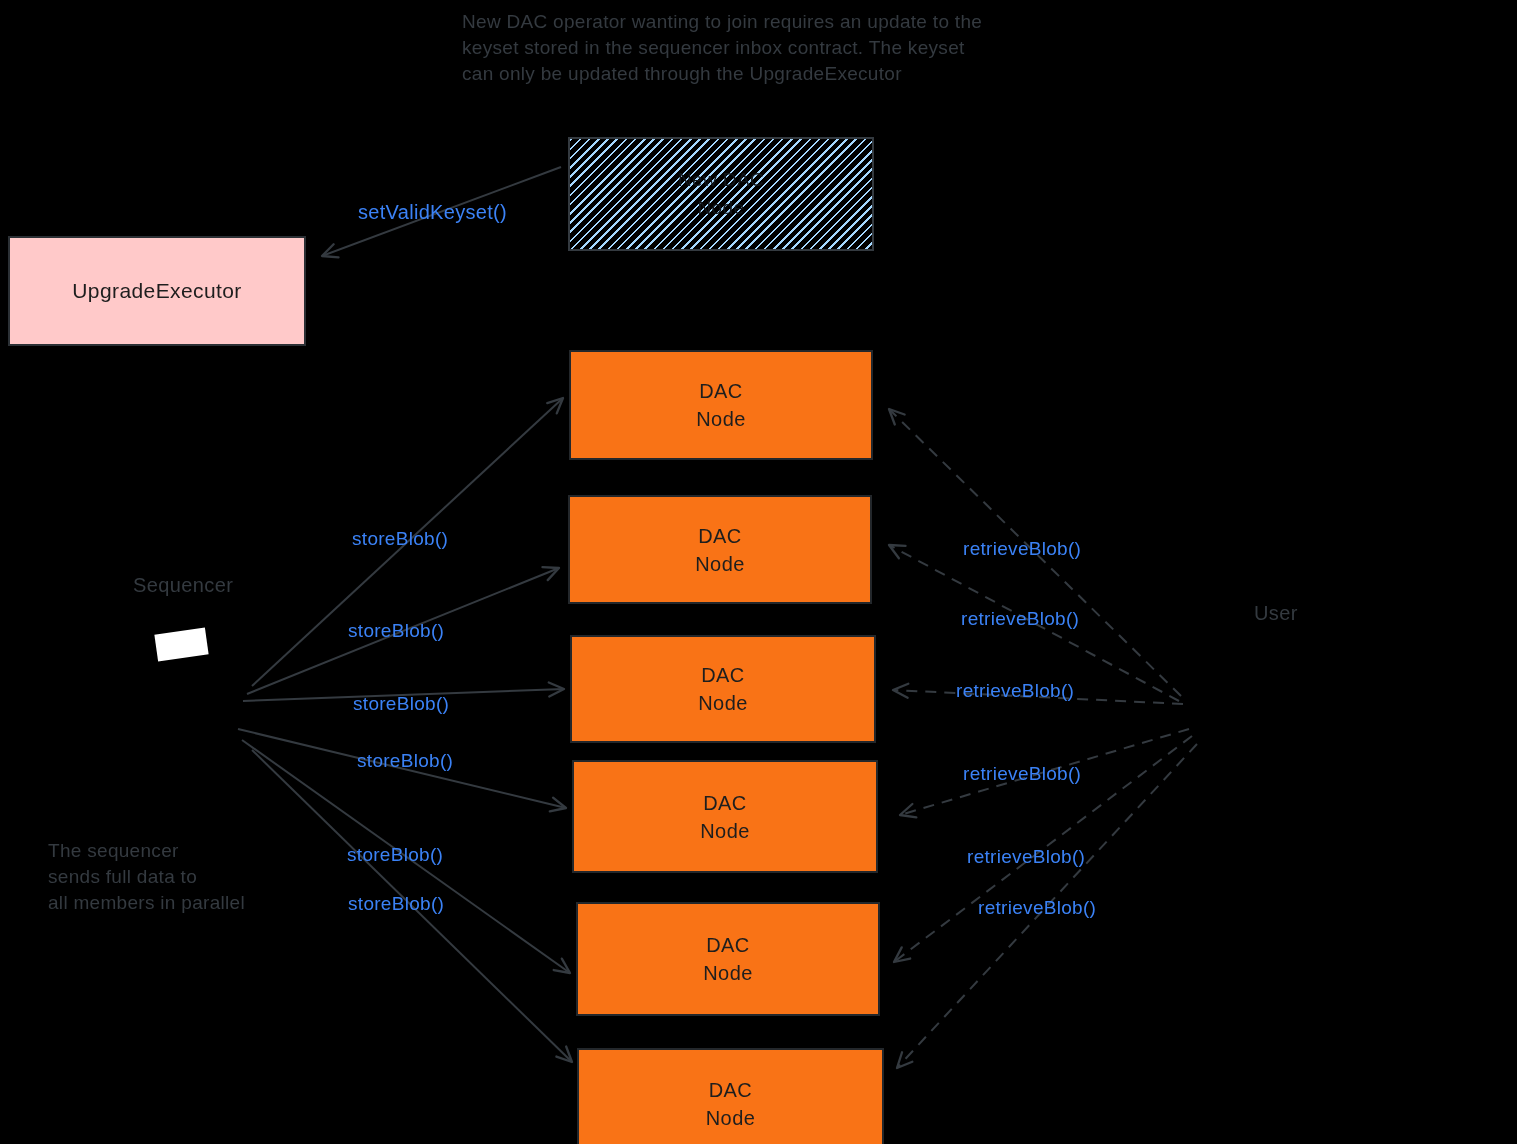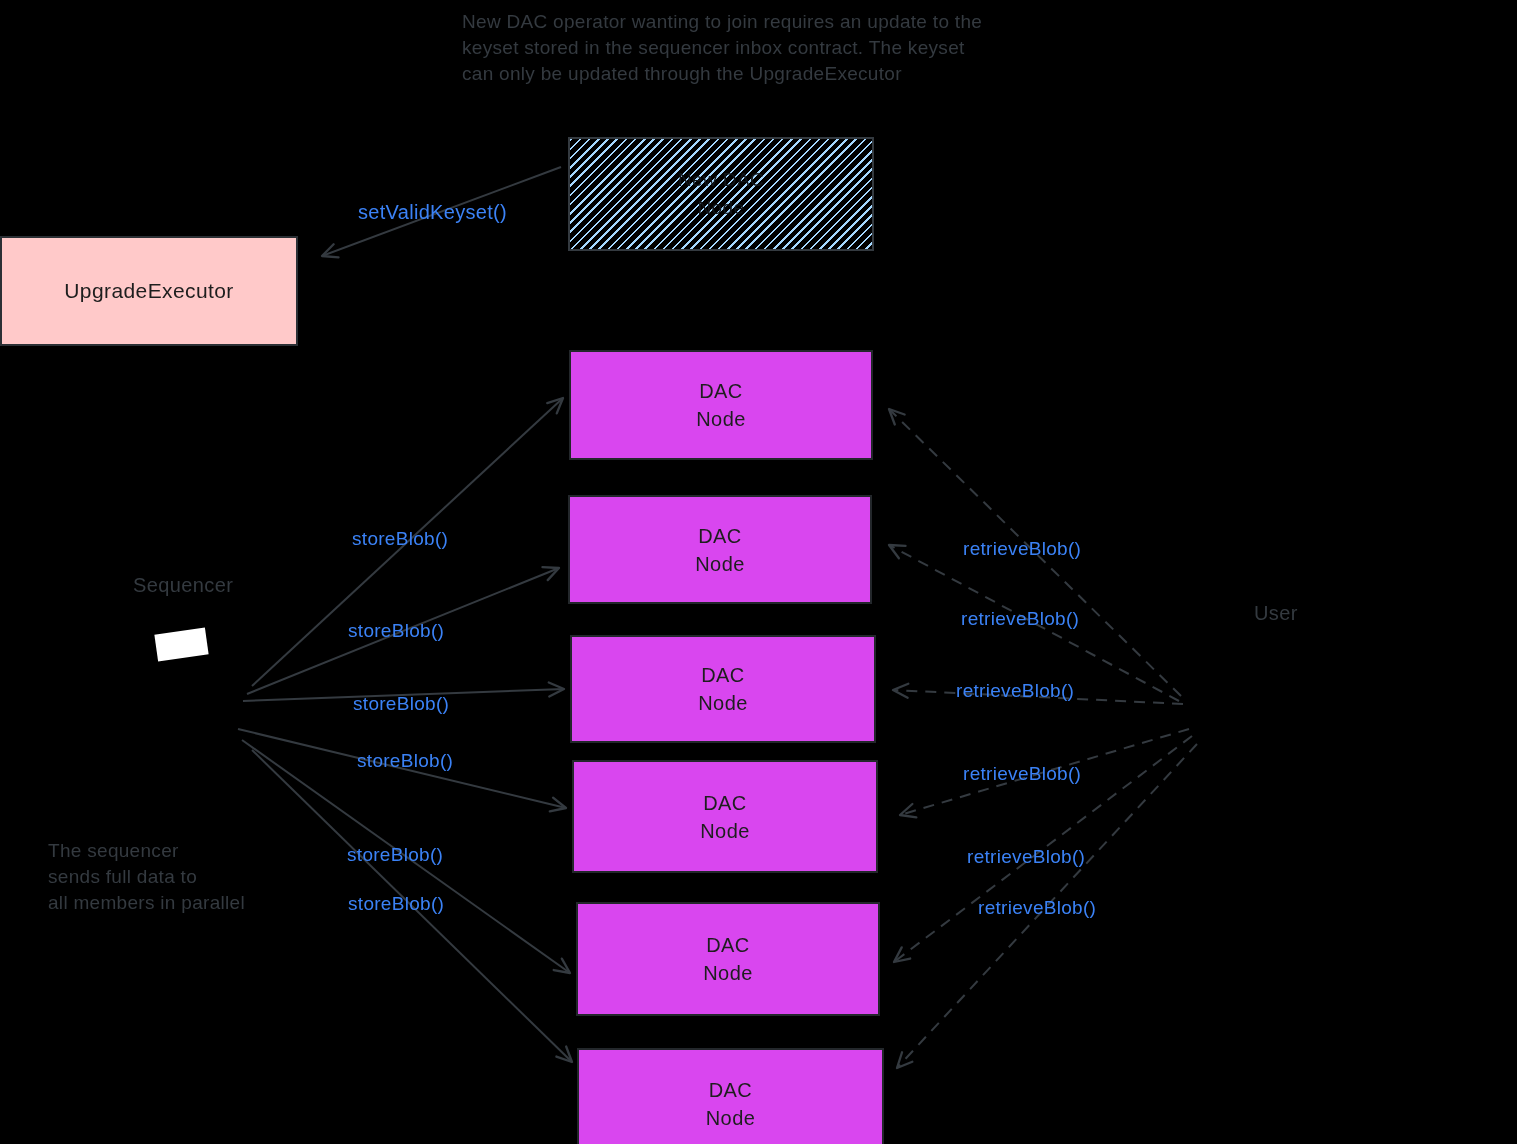--- a/index.html
+++ b/index.html
@@ -54,21 +54,21 @@
     margin-top: 23px;
   }
   .box span {
     white-space: pre-line;
     color: #1e1e1e;
     font-size: 20px;
     line-height: 28px;
     letter-spacing: 0.4px;
   }
   .dac-box {
-    background: #d946ef;
+    background: #f97316;
     border: 2px solid #23272b;
   }
   .executor-box {
     background: #ffc9c9;
     border: 2px solid #2b3035;
   }
   .executor-box span {
     font-size: 21px;
   }
   .hatched-box {
@@ -129,21 +129,21 @@
 can only be updated through the UpgradeExecutor</div>
   <div class="note" style="left:48px; top:838px;">The sequencer
 sends full data to
 all members in parallel</div>
 
   <div class="box hatched-box" style="left:568px; top:114px; width:306px; height:114px;">
     <span>New DAC
 Node</span>
   </div>
 
-  <div class="box executor-box" style="left:0; top:213px; width:298px; height:110px;">
+  <div class="box executor-box" style="left:8px; top:213px; width:298px; height:110px;">
     <span>UpgradeExecutor</span>
   </div>
 
   <div class="box dac-box" style="left:569px; top:327px; width:304px; height:110px;">
     <span>DAC
 Node</span>
   </div>
   <div class="box dac-box" style="left:568px; top:472px; width:304px; height:109px;">
     <span>DAC
 Node</span>

